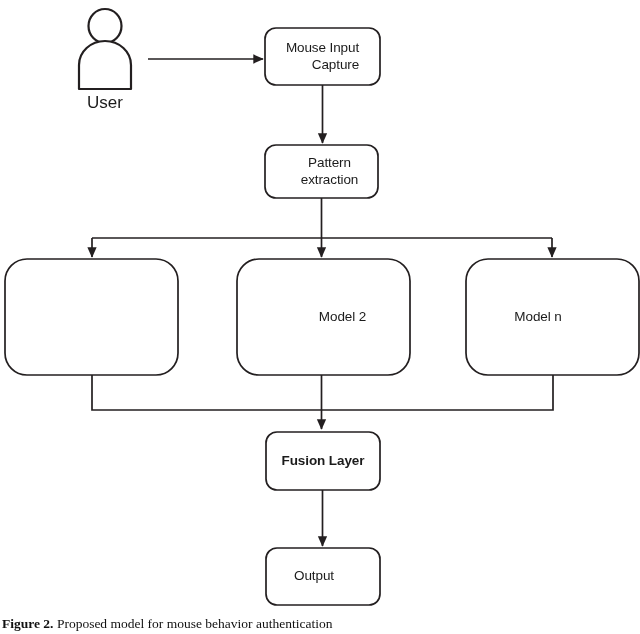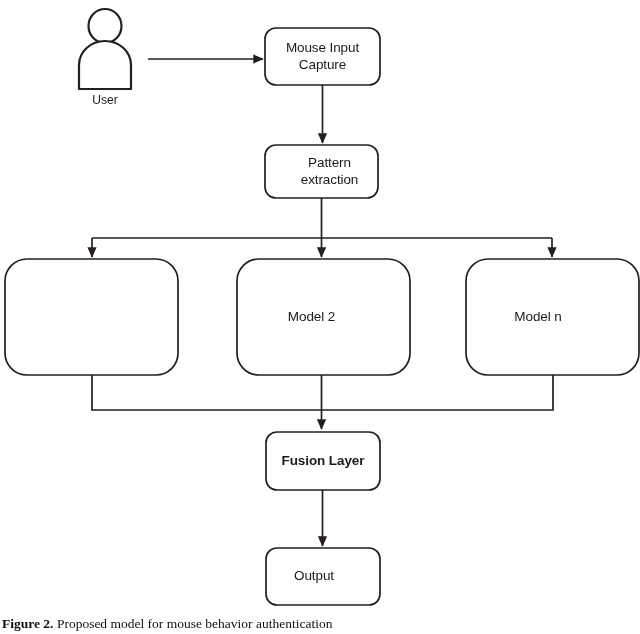--- a/index.html
+++ b/index.html
@@ -40,21 +40,21 @@
     pointer-events: none;
     white-space: pre-line;
   }
   .actor-label {
     position: absolute;
     width: 100px;
     left: 55px;
     top: 93px;
     text-align: center;
     font-family: "Liberation Sans", sans-serif;
-    font-size: 12px;
+    font-size: 17px;
     color: #1b1b1b;
   }
   .caption {
     position: absolute;
     left: 2px;
     top: 616px;
     width: 636px;
     font-family: "Liberation Serif", serif;
     font-size: 13.5px;
     color: #111111;
@@ -130,28 +130,28 @@
       <line x1="322.5" y1="490" x2="322.5" y2="546" stroke="#231f20" stroke-width="1.7" marker-end="url(#arrowhead)"></line>
     </g>
 
     <g>
       <rect x="266" y="548" width="114" height="57" rx="11" ry="11" fill="#ffffff" stroke="#231f20" stroke-width="1.7"></rect>
     </g>
   </svg>
 
   <div class="actor-label">User</div>
 
-  <div class="node-label" style="left:265px; top:28px; width:115px; height:57px;">Mouse Input
+  <div class="node-label" style="left:265px; top:28px; width:115px; height:57px;text-align:right;">Mouse Input
 Capture</div>
 
   <div class="node-label" style="left:265px; top:145px; width:113px; height:53px;margin-left:8px;">Pattern
 extraction</div>
 
 
-  <div class="node-label" style="left:237px; top:259px; width:149px; height:116px;">Model 2</div>
+  <div class="node-label" style="left:237px; top:259px; width:149px; height:116px;padding-left:31px;">Model 2</div>
 
   <div class="node-label" style="left:466px; top:259px; width:144px; height:116px;">Model n</div>
 
   <div class="node-label" style="left:266px; top:432px; width:114px; height:58px;font-weight:bold;">Fusion Layer</div>
 
   <div class="node-label" style="left:266px; top:548px; width:96px; height:57px;border-radius:13px;">Output</div>
 
   <div class="caption">
     <span class="caption-lead">Figure 2.</span><span> Proposed model for mouse behavior authentication</span>
   </div>

